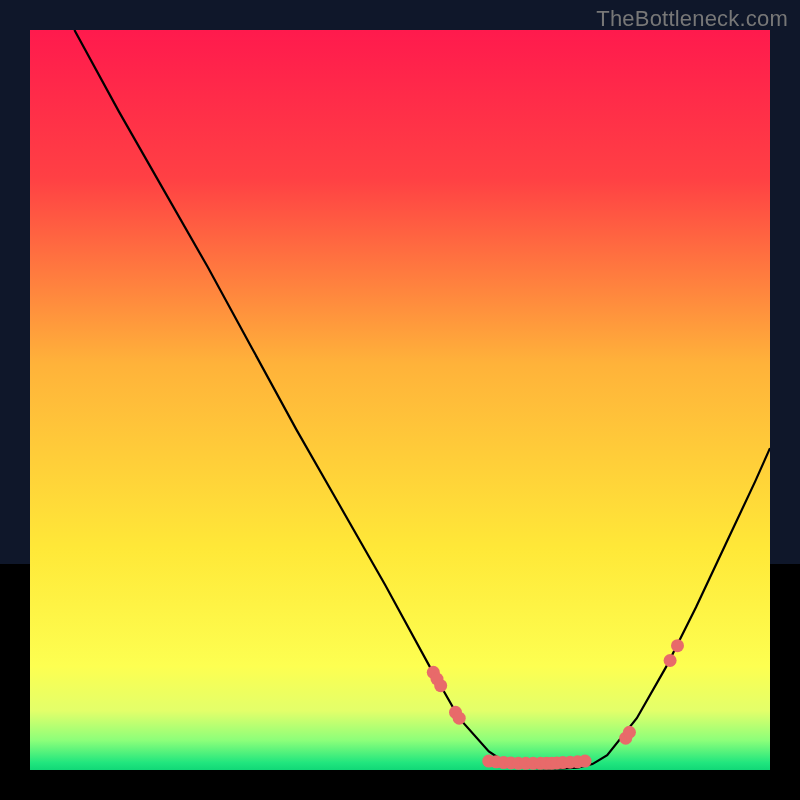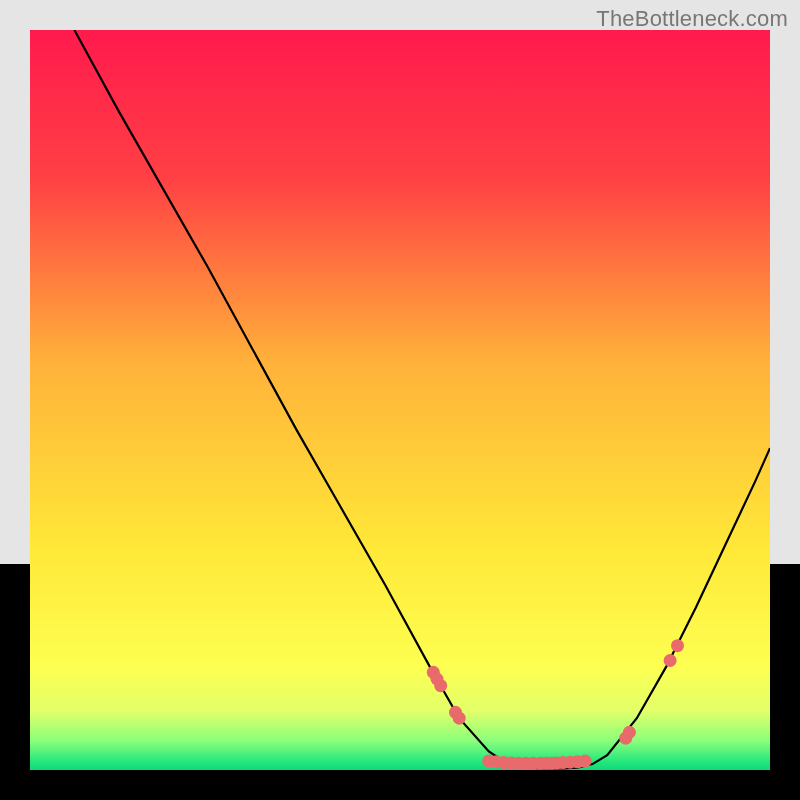--- a/index.html
+++ b/index.html
@@ -8,21 +8,21 @@
     background: #000;
     width: 800px;
     height: 800px;
     overflow: hidden;
     font-family: Arial, Helvetica, sans-serif;
   }
   .frame {
     position: relative;
     width: 800px;
     height: 564px;
-    background: #e5e5e5;
+    background: #0f172a;
   }
   .plot {
     position: absolute;
     left: 30px;
     top: 30px;
     width: 740px;
     height: 740px;
   }
   .watermark {
     position: absolute;

